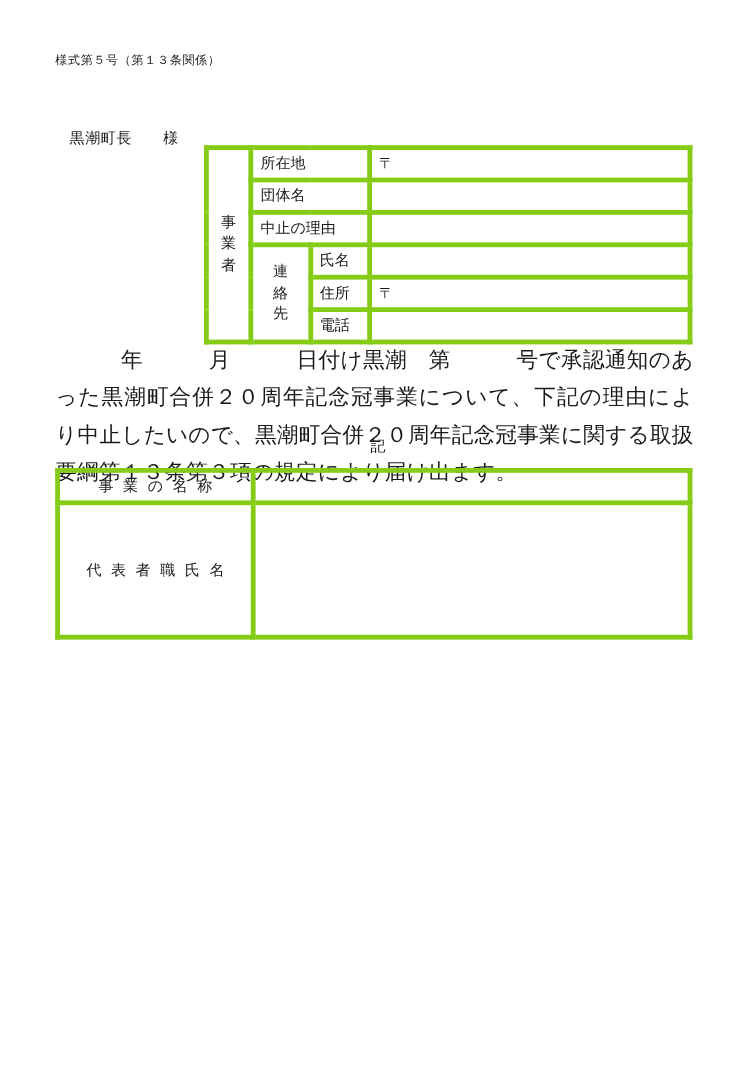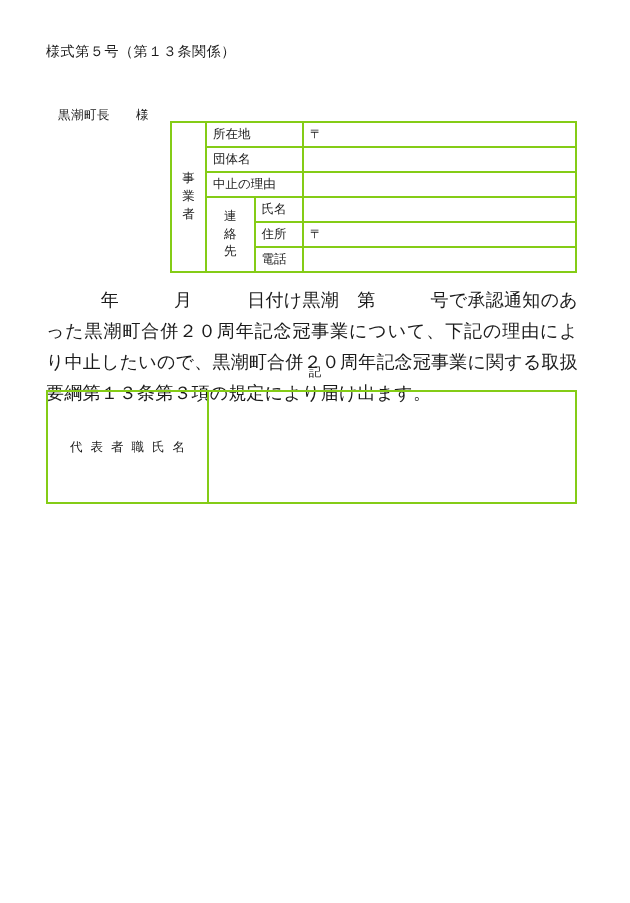--- a/index.html
+++ b/index.html
@@ -21,21 +21,21 @@
     width: 630px;
     height: 903px;
     overflow: hidden;
   }
 
   
   .form-no {
     position: absolute;
     left: 46px;
     top: 43px;
-    font-size: 14px;
+    font-size: 10px;
     letter-spacing: 0.6px;
     white-space: pre;
   }
   .date-line {
     position: absolute;
     left: 0;
     top: 63px;
     width: 577px;
     text-align: right;
     font-size: 12.5px;
@@ -63,21 +63,21 @@
   }
 
   
   .grid {
     position: absolute;
     border-collapse: collapse;
     table-layout: fixed;
     font-size: 12.5px;
   }
   .grid td {
-    border: 2px solid #84cc16;
+    border: 4px solid #84cc16;
     padding: 0;
     vertical-align: middle;
   }
 
   
   .applicant-table {
     left: 170px;
     top: 121px;
     width: 407px;
   }
@@ -210,20 +210,26 @@
       </tr>
     </tbody>
   </table>
 
   <div class="body-text">　　　年　　　月　　　日付け黒潮　第　　　号で承認通知のあった黒潮町合併２０周年記念冠事業について、下記の理由により中止したいので、黒潮町合併２０周年記念冠事業に関する取扱要綱第１３条第３項の規定により届け出ます。</div>
 
   <div class="ki-mark">記</div>
 
   <table class="grid detail-table">
     <tbody>
+      <tr class="row-name">
+        <td class="dlabel">
+          <span class="spaced">事業の名称</span>
+        </td>
+        <td class="dvalue"></td>
+      </tr>
       <tr class="row-reason">
         <td class="dlabel">
           <span class="spaced">代表者職氏名</span>
         </td>
         <td class="dvalue"></td>
       </tr>
     </tbody>
   </table>
 
 </div>

